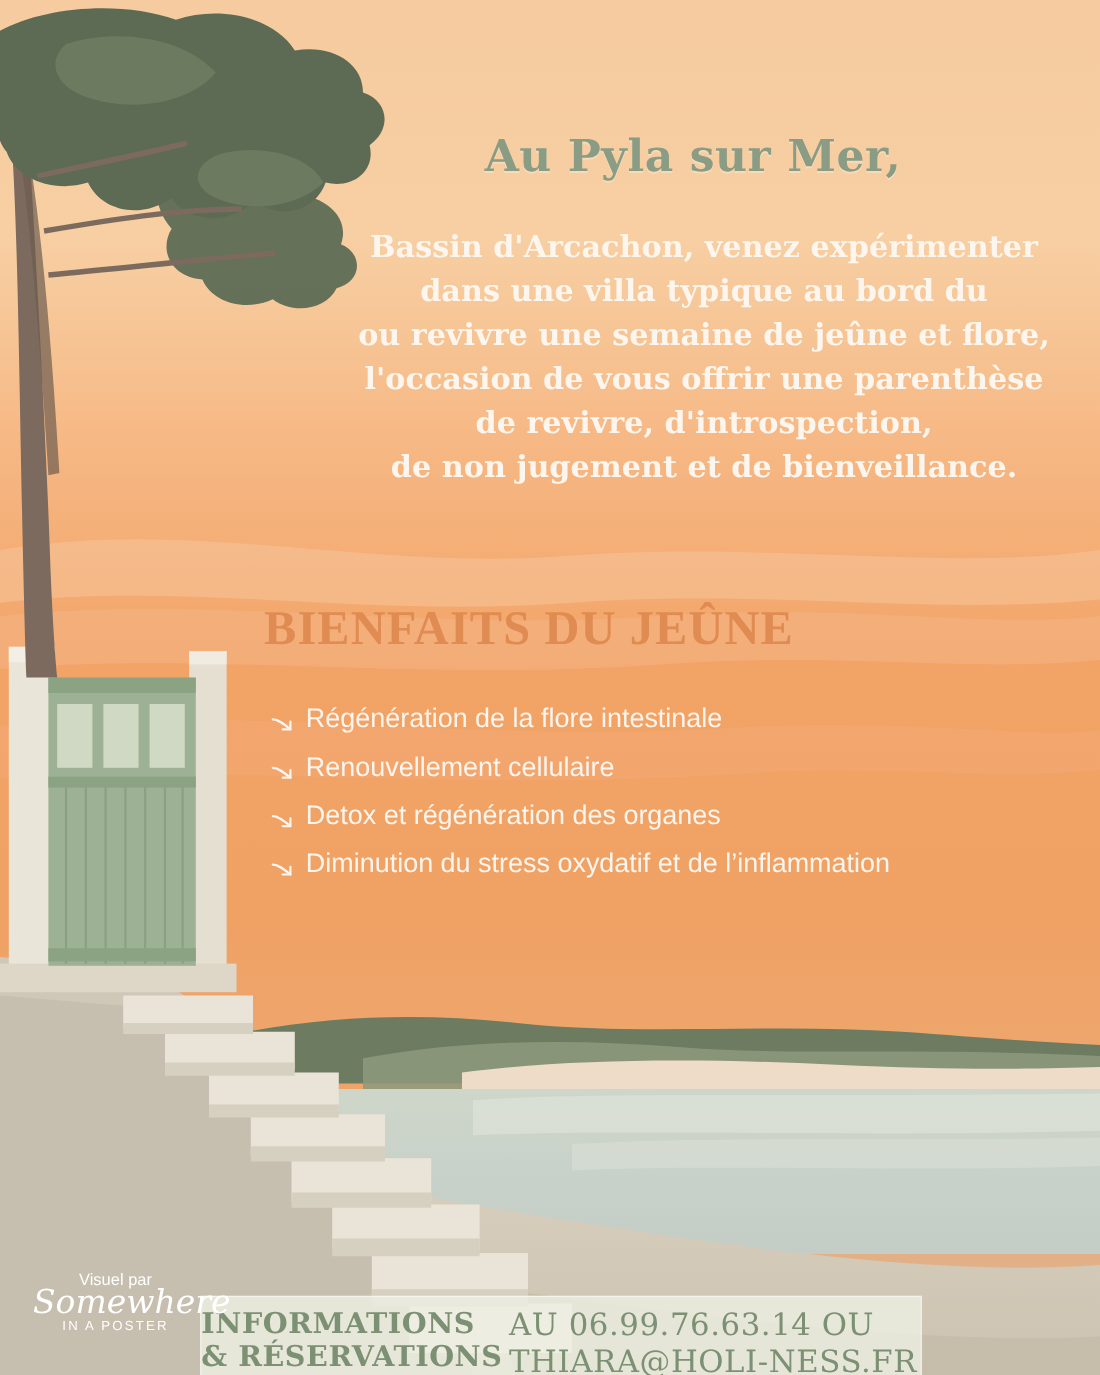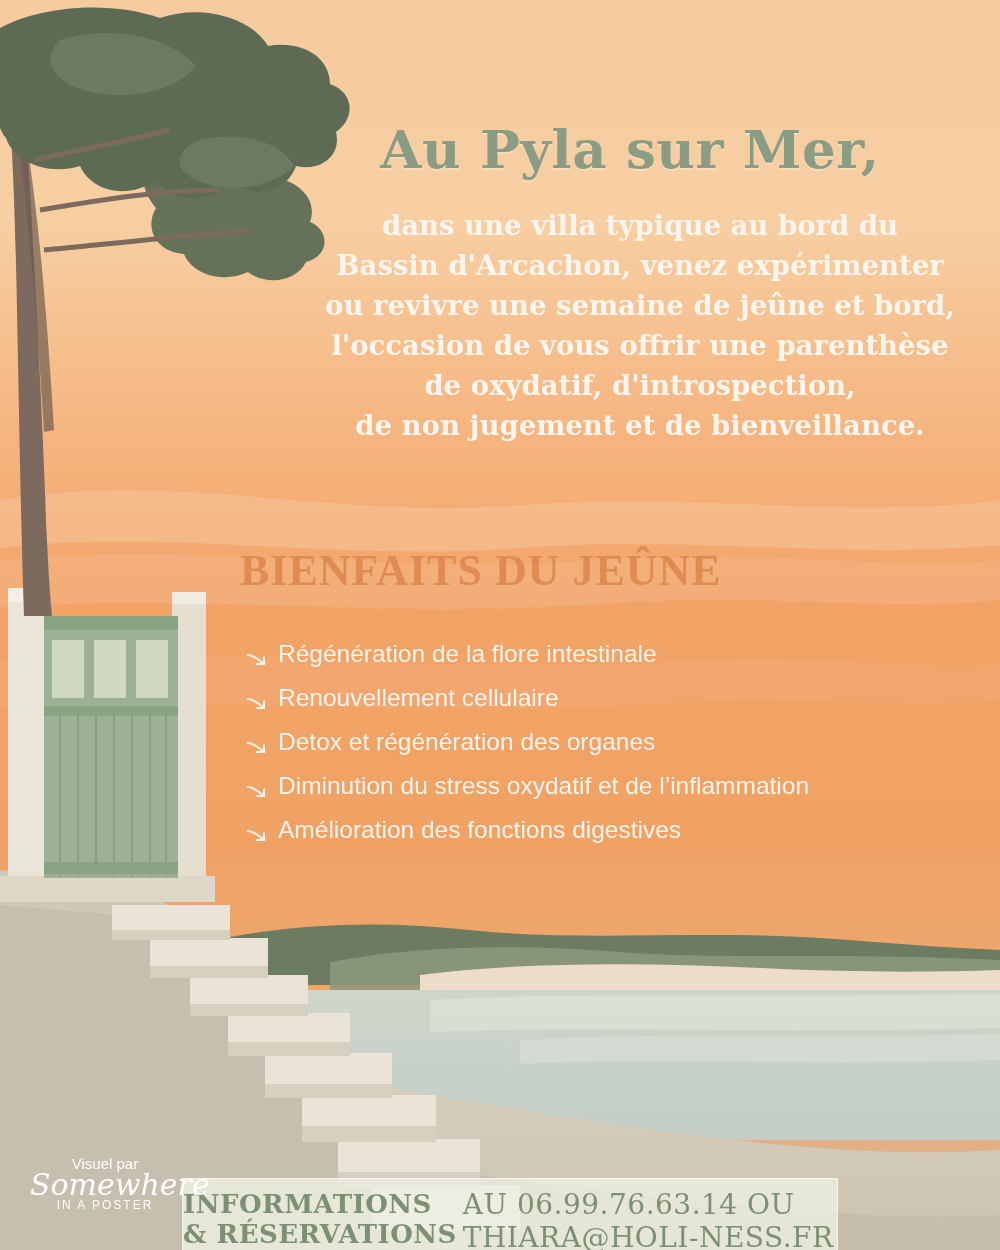--- a/index.html
+++ b/index.html
@@ -40,21 +40,21 @@
 
   
   .headline {
     position: absolute;
     left: 300px;
     top: 118px;
     width: 660px;
     text-align: center;
     font-family: "DejaVu Serif", serif;
     font-weight: bold;
-    font-size: 53px;
+    font-size: 40px;
     letter-spacing: 0.5px;
     color: #8a9d84;
     text-shadow: 0 2px 0 rgba(255,255,255,0.25);
   }
 
   .subhead {
     position: absolute;
     left: 300px;
     top: 205px;
     width: 680px;
@@ -269,25 +269,25 @@
     <g stroke="#7b6a5d" stroke-width="5" fill="none">
       <path d="M34,160 C80,150 130,140 170,130"></path>
       <path d="M40,210 C100,200 160,190 220,190"></path>
       <path d="M44,250 C110,244 180,236 250,230"></path>
     </g>
   </svg>
 
   <div class="headline">Au Pyla sur Mer,</div>
 
   <div class="subhead">
+    <div>Bassin d'Arcachon, venez expérimenter</div>
     <div>dans une villa typique au bord du</div>
-    <div>Bassin d'Arcachon, venez expérimenter</div>
-    <div>ou revivre une semaine de jeûne et bord,</div>
+    <div>ou revivre une semaine de jeûne et flore,</div>
     <div>l'occasion de vous offrir une parenthèse</div>
-    <div>de oxydatif, d'introspection,</div>
+    <div>de revivre, d'introspection,</div>
     <div>de non jugement et de bienveillance.</div>
   </div>
 
   <div class="section-title">BIENFAITS DU JEÛNE</div>
 
   <ul class="benefits">
     <li>
       <span class="arrow">
         <svg viewBox="0 0 22 22" xmlns="http://www.w3.org/2000/svg">
           <path d="M2,4 C7,4 12,8 18,13" stroke="currentColor" stroke-width="2" fill="none" stroke-linecap="round"></path>
@@ -316,29 +316,20 @@
     </li>
     <li>
       <span class="arrow">
         <svg viewBox="0 0 22 22" xmlns="http://www.w3.org/2000/svg">
           <path d="M2,4 C7,4 12,8 18,13" stroke="currentColor" stroke-width="2" fill="none" stroke-linecap="round"></path>
           <path d="M18,13 L11,13 M18,13 L18,6" stroke="currentColor" stroke-width="2" fill="none" stroke-linecap="round"></path>
         </svg>
       </span>
       <span>Diminution du stress oxydatif et de l’inflammation</span>
     </li>
-    <li>
-      <span class="arrow">
-        <svg viewBox="0 0 22 22" xmlns="http://www.w3.org/2000/svg">
-          <path d="M2,4 C7,4 12,8 18,13" stroke="currentColor" stroke-width="2" fill="none" stroke-linecap="round"></path>
-          <path d="M18,13 L11,13 M18,13 L18,6" stroke="currentColor" stroke-width="2" fill="none" stroke-linecap="round"></path>
-        </svg>
-      </span>
-      <span>Amélioration des fonctions digestives</span>
-    </li>
   </ul>
 
   <div class="contact-banner">
     <div class="line1">INFORMATIONS &amp; RÉSERVATIONS</div>
     <div class="line2">AU 06.99.76.63.14 OU THIARA@HOLI-NESS.FR</div>
   </div>
 
   <div class="credit">
     <div class="c1">Visuel par</div>
     <div class="c2">Somewhere</div>

